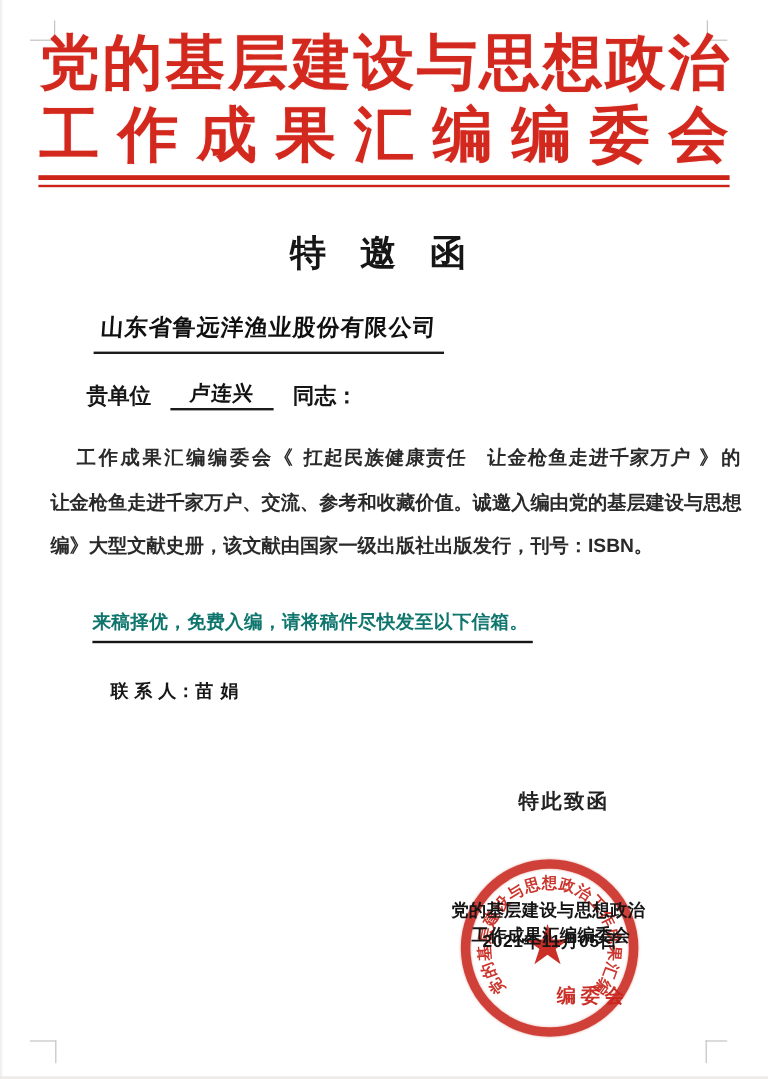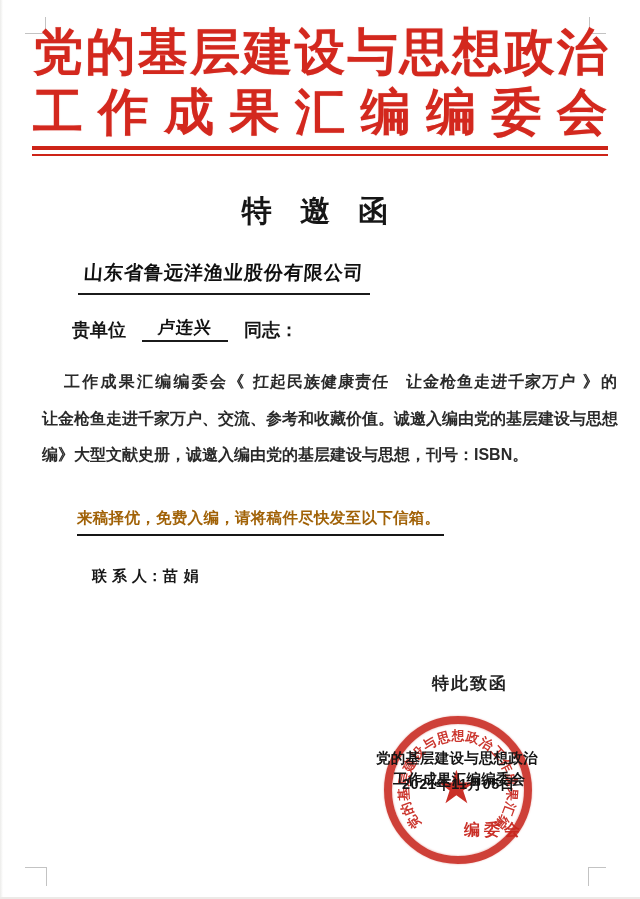--- a/index.html
+++ b/index.html
@@ -53,30 +53,30 @@
   .paragraph{position:absolute;left:42px;top:364px;width:575px;}
   .pline{width:575px;font-size:16px;font-weight:600;color:#2a2a2a;line-height:36.5px;
     text-align:justify;text-align-last:justify;white-space:nowrap;}
   .pline.first{padding-left:22px;width:553px;}
   .pline.last{text-align-last:left;white-space:normal;}
   .pline .title-cite{font-family:"DejaVu Serif","Liberation Serif",serif;font-weight:800;
     letter-spacing:1px;transform:skewX(-4deg);display:inline-block;}
 
   
   .highlight{position:absolute;left:77px;top:508px;
-    font-size:15.5px;font-weight:800;color:#a16207;letter-spacing:.3px;
+    font-size:15.5px;font-weight:800;color:#0f766e;letter-spacing:.3px;
     border-bottom:2px solid #161616;padding:0 4px 5px 0;}
 
   
   .contacts{position:absolute;left:92px;top:565px;}
   .c-row{height:22px;line-height:22px;font-size:15px;font-weight:800;color:#161616;letter-spacing:.4px;}
   .c-row .val{font-family:"DejaVu Sans","Liberation Sans",sans-serif;font-weight:800;}
 
   
-  .closing{position:absolute;left:432px;top:656px;font-size:17px;font-weight:700;color:#222;letter-spacing:2px;margin-top:16px;}
+  .closing{position:absolute;left:432px;top:656px;font-size:17px;font-weight:700;color:#222;letter-spacing:2px;}
 
   
   .seal{position:absolute;left:384px;top:716px;width:148px;height:148px;z-index:1;}
   .seal-ring{position:absolute;left:0;top:0;width:132px;height:132px;border-radius:50%;
     border:8px solid rgba(199,37,28,.88);box-shadow:0 0 2px rgba(199,37,28,.45), inset 0 0 2px rgba(199,37,28,.45);}
   .seal-star{position:absolute;left:50%;top:50%;transform:translate(-54%,-56%);
     font-size:46px;color:rgba(199,37,28,.95);line-height:1;}
   .arc-char{position:absolute;left:50%;top:50%;width:16px;height:16px;margin:-8px 0 0 -8px;
     text-align:center;font-size:13px;font-weight:800;color:rgba(199,37,28,.92);
     transform-origin:center;line-height:16px;}
@@ -114,21 +114,21 @@
 
 <div class="salutation">
   <span class="lbl">贵单位</span>
   <span class="name-slot"><span class="txt script">卢连兴</span></span>
   <span class="lbl">同志：</span>
 </div>
 
 <div class="paragraph">
   <div class="pline first"><span>工作成果汇编编委会《 </span><span class="title-cite">扛起民族健康责任　让金枪鱼走进千家万户</span><span> 》的</span></div>
   <div class="pline">让金枪鱼走进千家万户、交流、参考和收藏价值。诚邀入编由党的基层建设与思想</div>
-  <div class="pline last">编》大型文献史册，诚邀入编由党的基层建设与思想，刊号：ISBN。</div>
+  <div class="pline last">编》大型文献史册，该文献由国家一级出版社出版发行，刊号：ISBN。</div>
 </div>
 
 <div class="highlight">来稿择优，免费入编，请将稿件尽快发至以下信箱。</div>
 
 <div class="contacts">
   <div class="c-row"><span>联 系 人：</span><span class="val">苗  娟</span></div>
 </div>
 
 <div class="closing">特此致函</div>
 

